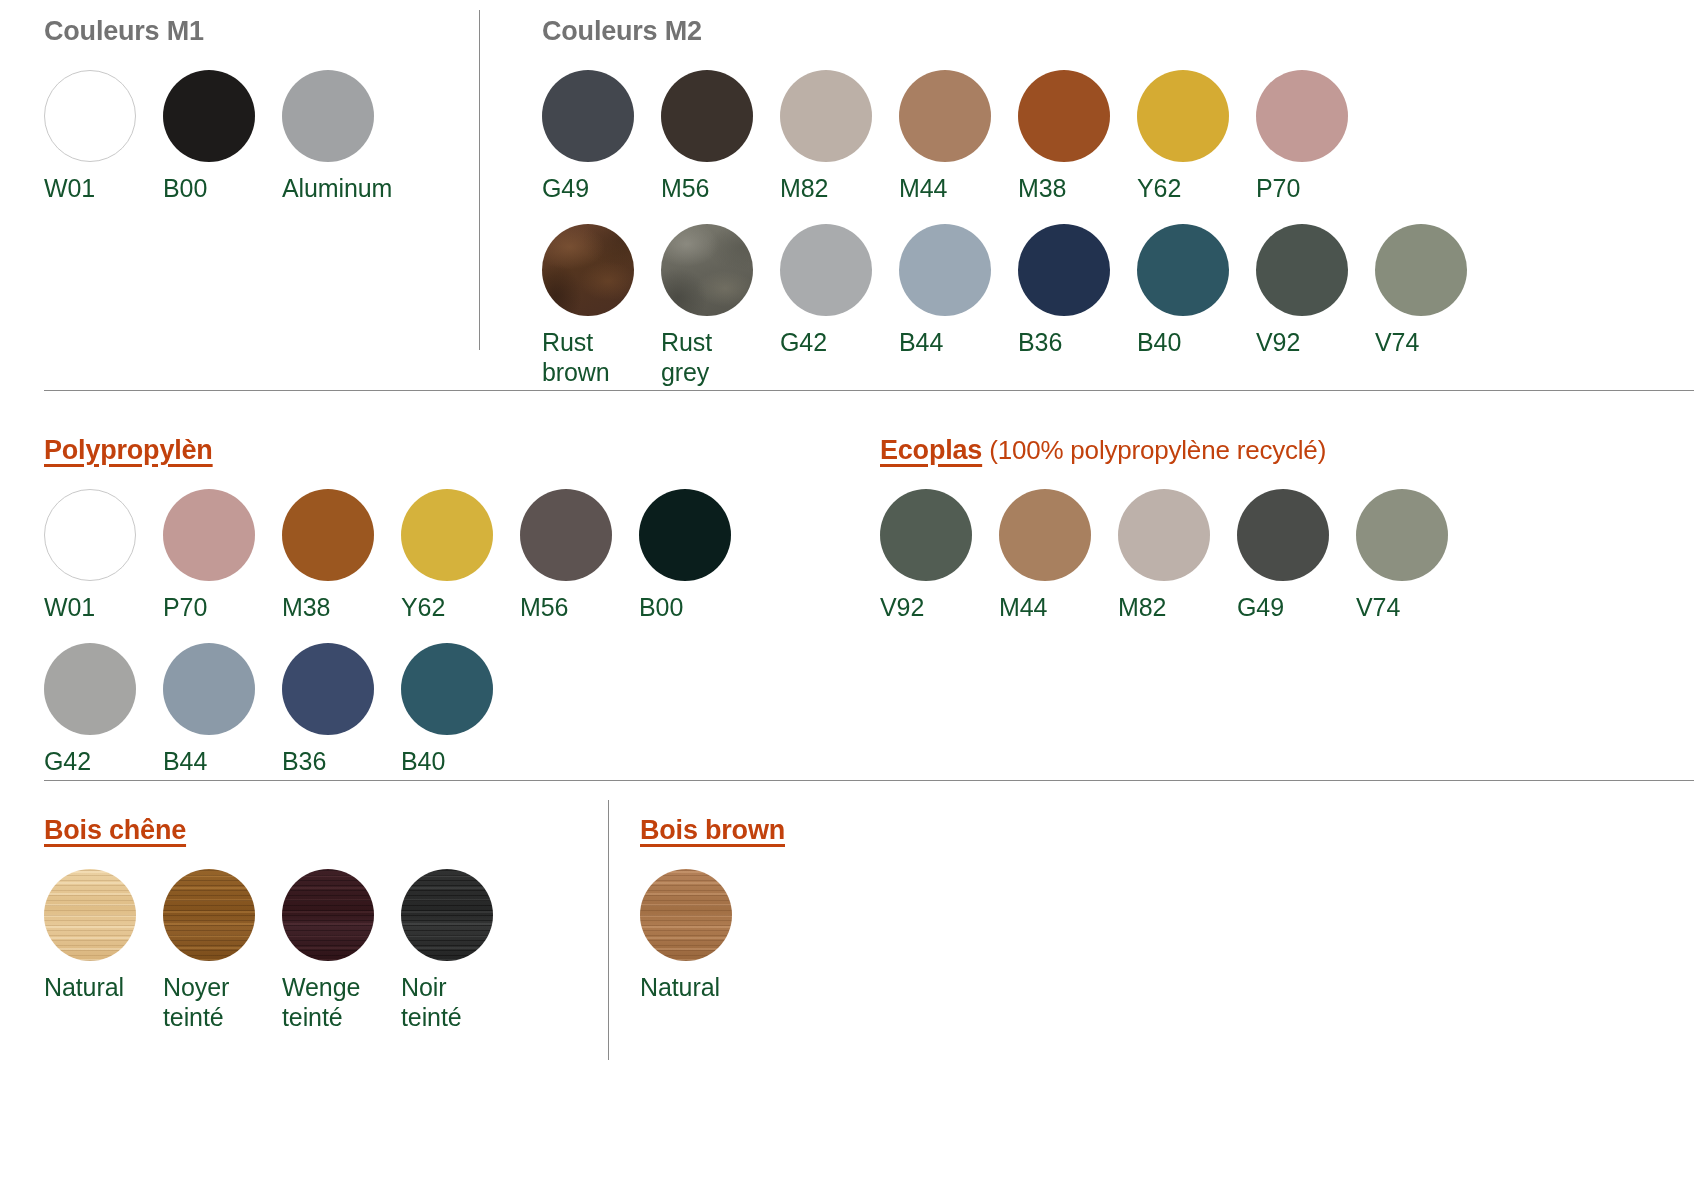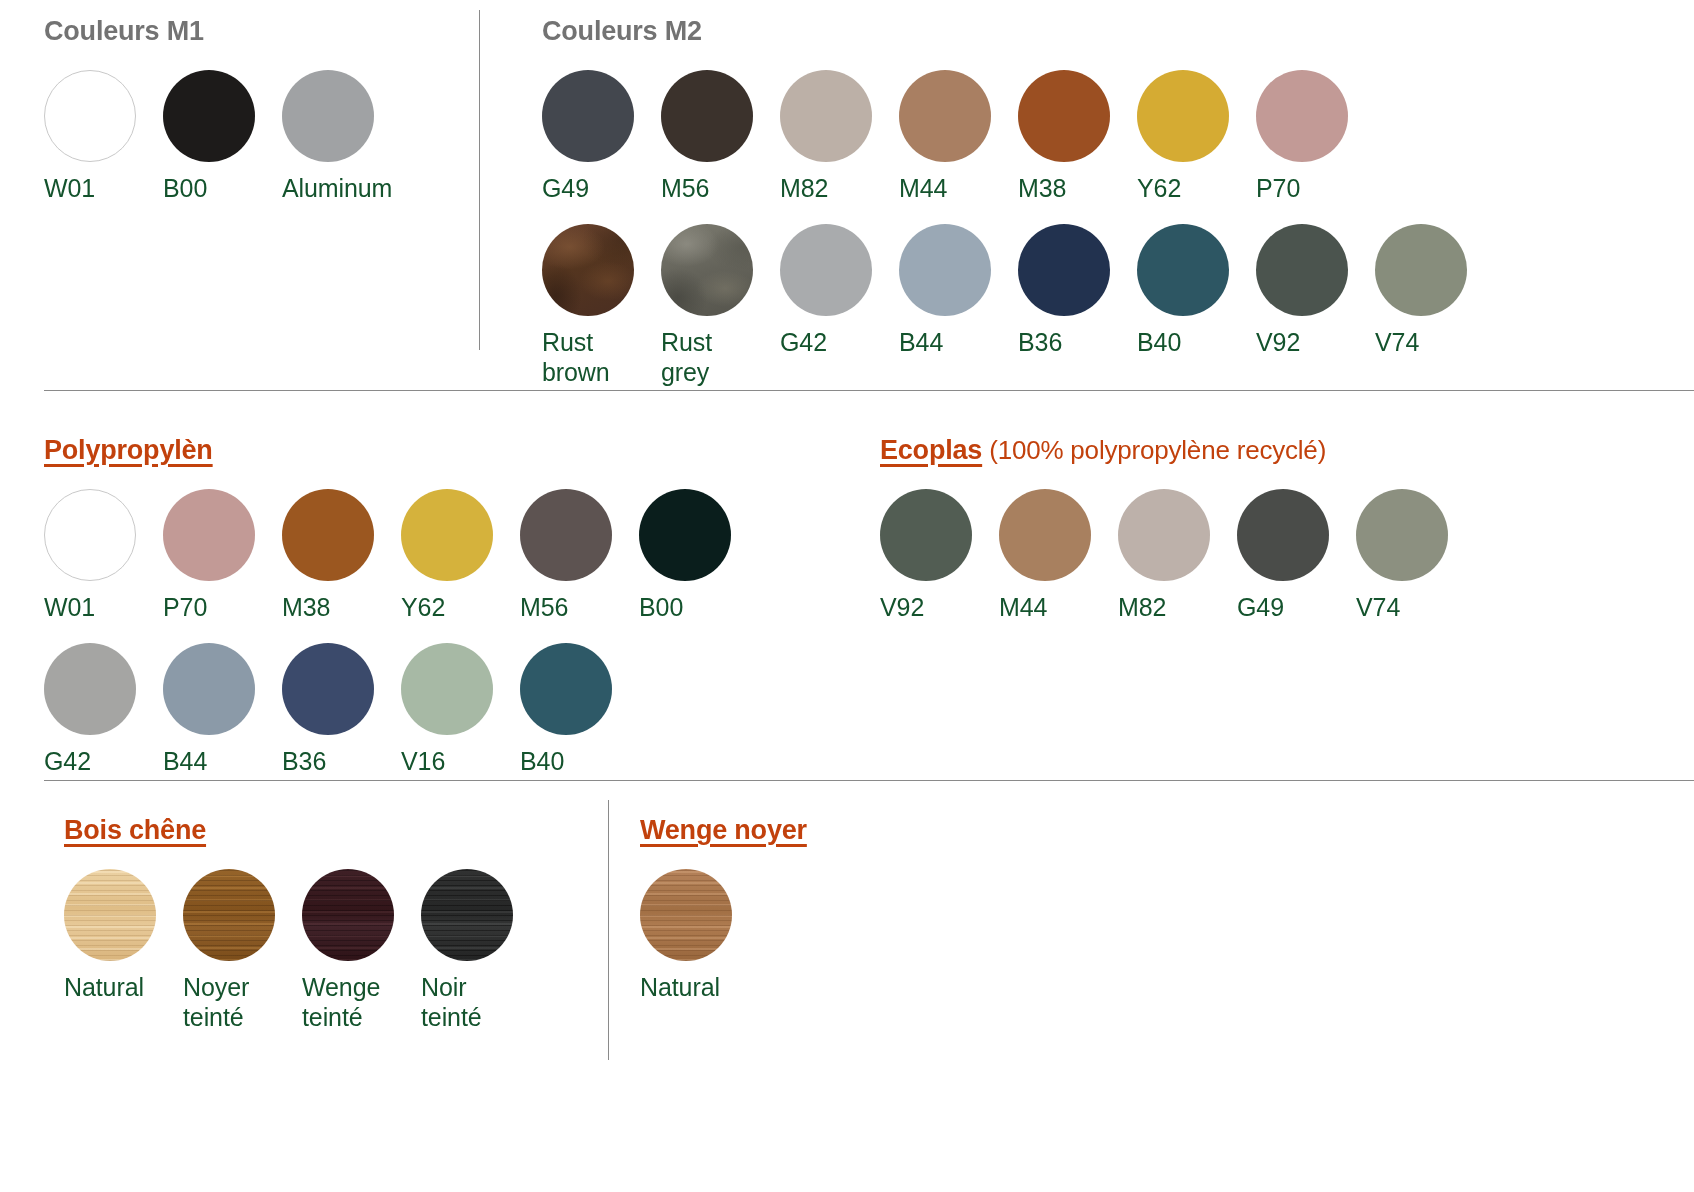--- a/index.html
+++ b/index.html
@@ -242,24 +242,20 @@
       </div>
       <div class="cell">
         <div class="dot" style="background:#8b9aa8;"></div>
         <div class="label">B44</div>
       </div>
       <div class="cell">
         <div class="dot" style="background:#3b4a6b;"></div>
         <div class="label">B36</div>
       </div>
       <div class="cell">
-        <div class="dot" style="background:#a7b9a5;"></div>
-        <div class="label">V16</div>
-      </div>
-      <div class="cell">
         <div class="dot" style="background:#2e5967;"></div>
         <div class="label">B40</div>
       </div>
     </div>
   </div>
 
   <div class="section" id="sec-eco" style="left:880px; top:435px;">
     <div class="head-underline"><span class="u">Ecoplas</span><span class="reg"> (100% polypropylène recyclé)</span></div>
 
     <div class="row" style="margin-top:23px;">
@@ -281,21 +277,21 @@
       </div>
       <div class="cell">
         <div class="dot" style="background:#8c9080;"></div>
         <div class="label">V74</div>
       </div>
     </div>
   </div>
 
   <div class="hrule" style="top:780px;"></div>
 
-  <div class="section" id="sec-chene" style="left:44px; top:815px;margin-left:20px;">
+  <div class="section" id="sec-chene" style="left:44px; top:815px;">
     <div class="head-underline"><span class="u">Bois chêne</span></div>
 
     <div class="row" style="margin-top:23px;">
       <div class="cell">
         <div class="dot" style="background-color:#e3c492;
                     background-image:
                       repeating-linear-gradient(0deg, rgba(150,110,60,.22) 0px, rgba(150,110,60,.22) 1px, rgba(0,0,0,0) 1px, rgba(0,0,0,0) 5px),
                       repeating-linear-gradient(0deg, rgba(255,240,210,.35) 0px, rgba(255,240,210,.35) 2px, rgba(0,0,0,0) 2px, rgba(0,0,0,0) 11px),
                       linear-gradient(180deg,#ecd2a4 0%,#dfbd86 42%,#e7c998 62%,#d9b47c 100%);"></div>
         <div class="label">Natural</div>
@@ -326,21 +322,21 @@
                       linear-gradient(180deg,#313232 0%,#252626 46%,#353636 62%,#222323 100%);"></div>
         <div class="label narrow">Noir
 teinté</div>
       </div>
     </div>
   </div>
 
   <div class="vrule" style="left:608px; top:800px; height:260px;"></div>
 
   <div class="section" id="sec-noyer" style="left:640px; top:815px;">
-    <div class="head-underline"><span class="u">Wenge noyer</span></div>
+    <div class="head-underline"><span class="u">Bois brown</span></div>
 
     <div class="row" style="margin-top:23px;">
       <div class="cell">
         <div class="dot" style="background-color:#a9754a;
                     background-image:
                       repeating-linear-gradient(0deg, rgba(95,55,25,.24) 0px, rgba(95,55,25,.24) 1px, rgba(0,0,0,0) 1px, rgba(0,0,0,0) 5px),
                       repeating-linear-gradient(0deg, rgba(225,180,140,.3) 0px, rgba(225,180,140,.3) 2px, rgba(0,0,0,0) 2px, rgba(0,0,0,0) 11px),
                       linear-gradient(180deg,#b5825a 0%,#a16f44 44%,#ae7b50 62%,#98663c 100%);"></div>
         <div class="label">Natural</div>
       </div>

